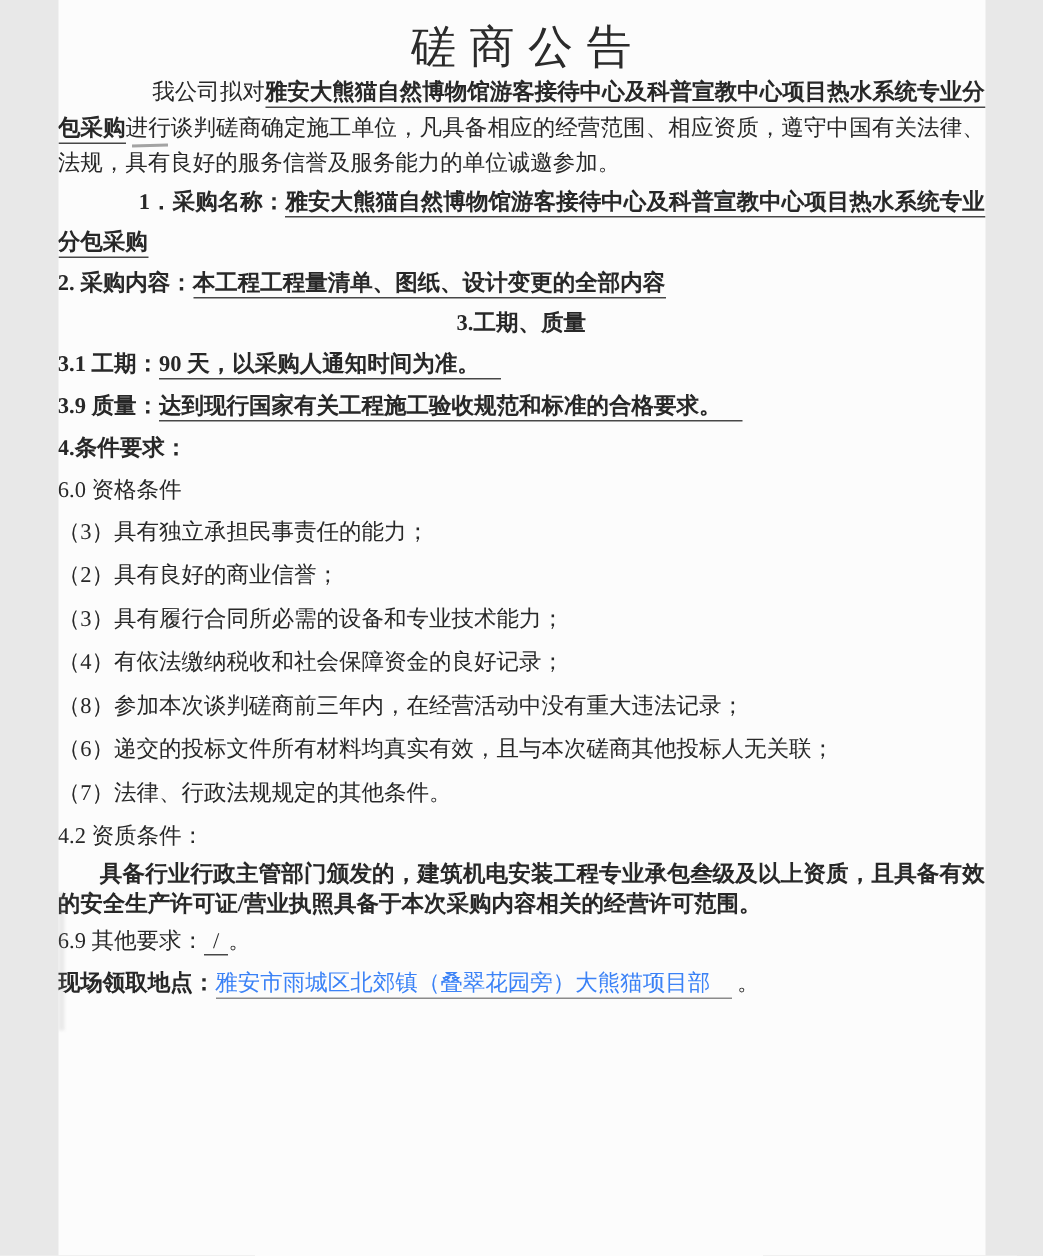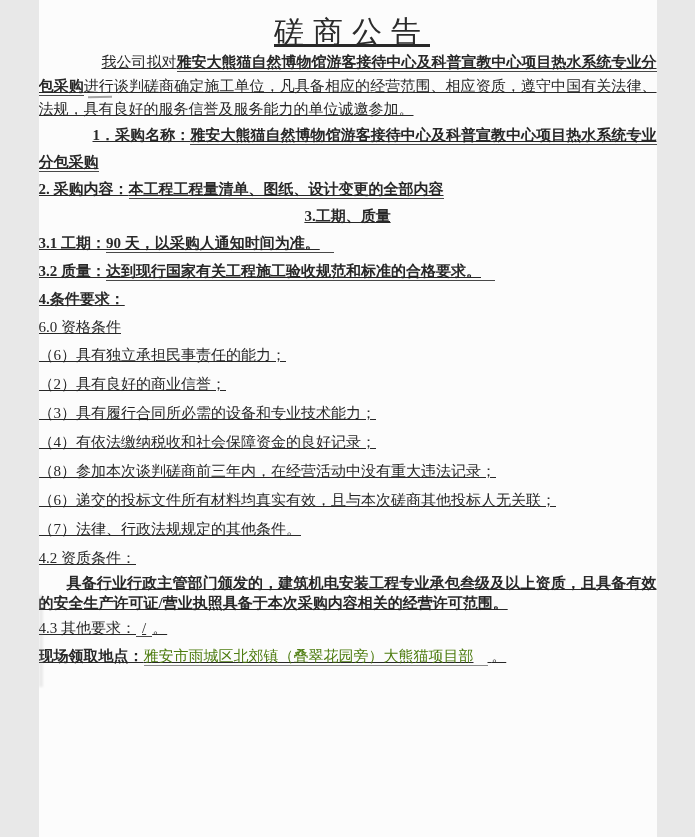--- a/index.html
+++ b/index.html
@@ -5,34 +5,33 @@
   html,body { margin:0; padding:0; background:#e8e8e8; }
   .page {
     position:relative;
     width:618px; height:837px;
     margin:0 auto;
     background:#fcfcfc;
     overflow:hidden;
     color:#282828;
     font-family:"Liberation Serif","DejaVu Serif",serif;
     font-size:15px;
-    text-decoration:underline;
   }
   .page p { margin:0; padding:0; }
   .title {
     font-size:30px; line-height:38px; margin:13px 0 0 0;
     text-align:center; letter-spacing:9px; font-weight:500;
     text-indent:9px; color:#2b2b2b;
   }
   .b { font-weight:700; }
   .u { border-bottom:1.4px solid rgba(40,40,40,.85); padding-bottom:1px; }
   .u-light { border-bottom:1.3px solid rgba(110,110,110,.8); }
   .u-pad { padding-right:14px; }
   .u-slash { padding:0 6px; }
-  .addr { color:#4d7c0f; }
+  .addr { color:#3b82f6; }
   .jst { text-align:justify; }
 
   .p-intro { margin:20px 24px 0 31px; line-height:23.5px; text-indent:63px; }
   .i-1    { margin:0 14px 0 33px;  line-height:27px; text-indent:54px; }
   .i-2    { margin:0 14px 0 89px;  line-height:27px; }
   .i-3    { margin:0 14px 0 91px;  line-height:27px;text-align:center; }
   .i-31   { margin:0 14px 0 109px; line-height:27px; }
   .i-32   { margin:1px 14px 0 109px; line-height:28px; }
   .i-4    { margin:1px 14px 0 95px;  line-height:28px; }
   .i-41   { margin:10px 14px 0 111px; line-height:28px; }
@@ -71,39 +70,39 @@
   <p class="p-intro jst"><span>我公司拟对</span><span class="b u">雅安大熊猫自然博物馆游客接待中心及科普宣教中心项目热水系统专业分包采购</span><span>进行谈判磋商确定施工单位，凡具备相应的经营范围、相应资质，遵守中国有关法律、法规，具有良好的服务信誉及服务能力的单位诚邀参加。</span></p>
 
   <p class="i-1 jst"><span class="b">1．采购名称：</span><span class="b u">雅安大熊猫自然博物馆游客接待中心及科普宣教中心项目热水系统专业分包采购</span></p>
 
   <p class="i-2"><span class="b">2. 采购内容：</span><span class="b u">本工程工程量清单、图纸、设计变更的全部内容</span></p>
 
   <p class="i-3"><span class="b">3.工期、质量</span></p>
 
   <p class="i-31"><span class="b">3.1 工期：</span><span class="b u u-pad">90 天，以采购人通知时间为准。</span></p>
 
-  <p class="i-32"><span class="b">3.2 质量：</span><span class="b u u-pad">达到现行国家有关工程施工验收规范和标准的合格要求。</span></p>
+  <p class="i-32"><span class="b">3.9 质量：</span><span class="b u u-pad">达到现行国家有关工程施工验收规范和标准的合格要求。</span></p>
 
   <p class="i-4"><span class="b">4.条件要求：</span></p>
 
   <p class="i-41">6.0 资格条件</p>
 
-  <p class="ql">（6）具有独立承担民事责任的能力；</p>
+  <p class="ql">（3）具有独立承担民事责任的能力；</p>
   <p class="ql">（2）具有良好的商业信誉；</p>
   <p class="ql">（3）具有履行合同所必需的设备和专业技术能力；</p>
   <p class="ql">（4）有依法缴纳税收和社会保障资金的良好记录；</p>
   <p class="ql ql-b">（8）参加本次谈判磋商前三年内，在经营活动中没有重大违法记录；</p>
   <p class="ql ql-b">（6）递交的投标文件所有材料均真实有效，且与本次磋商其他投标人无关联；</p>
   <p class="ql ql-b">（7）法律、行政法规规定的其他条件。</p>
 
   <p class="i-42">4.2 资质条件：</p>
 
   <p class="p-42 b jst">具备行业行政主管部门颁发的，建筑机电安装工程专业承包叁级及以上资质，且具备有效的安全生产许可证/营业执照具备于本次采购内容相关的经营许可范围。</p>
 
-  <p class="i-43"><span>4.3 其他要求：</span><span class="u u-slash">/</span><span>。</span></p>
+  <p class="i-43"><span>6.9 其他要求：</span><span class="u u-slash">/</span><span>。</span></p>
 
 
 
   <p class="i-pickup"><span class="b">现场领取地点：</span><span class="addr u u-light u-pad">雅安市雨城区北郊镇（叠翠花园旁）大熊猫项目部</span> <span>。</span></p>
 
   <div class="smudge-left"></div>
   <div class="red-mark r1"></div>
   <div class="red-mark r2"></div>
   <div class="red-mark r3"></div>
 

